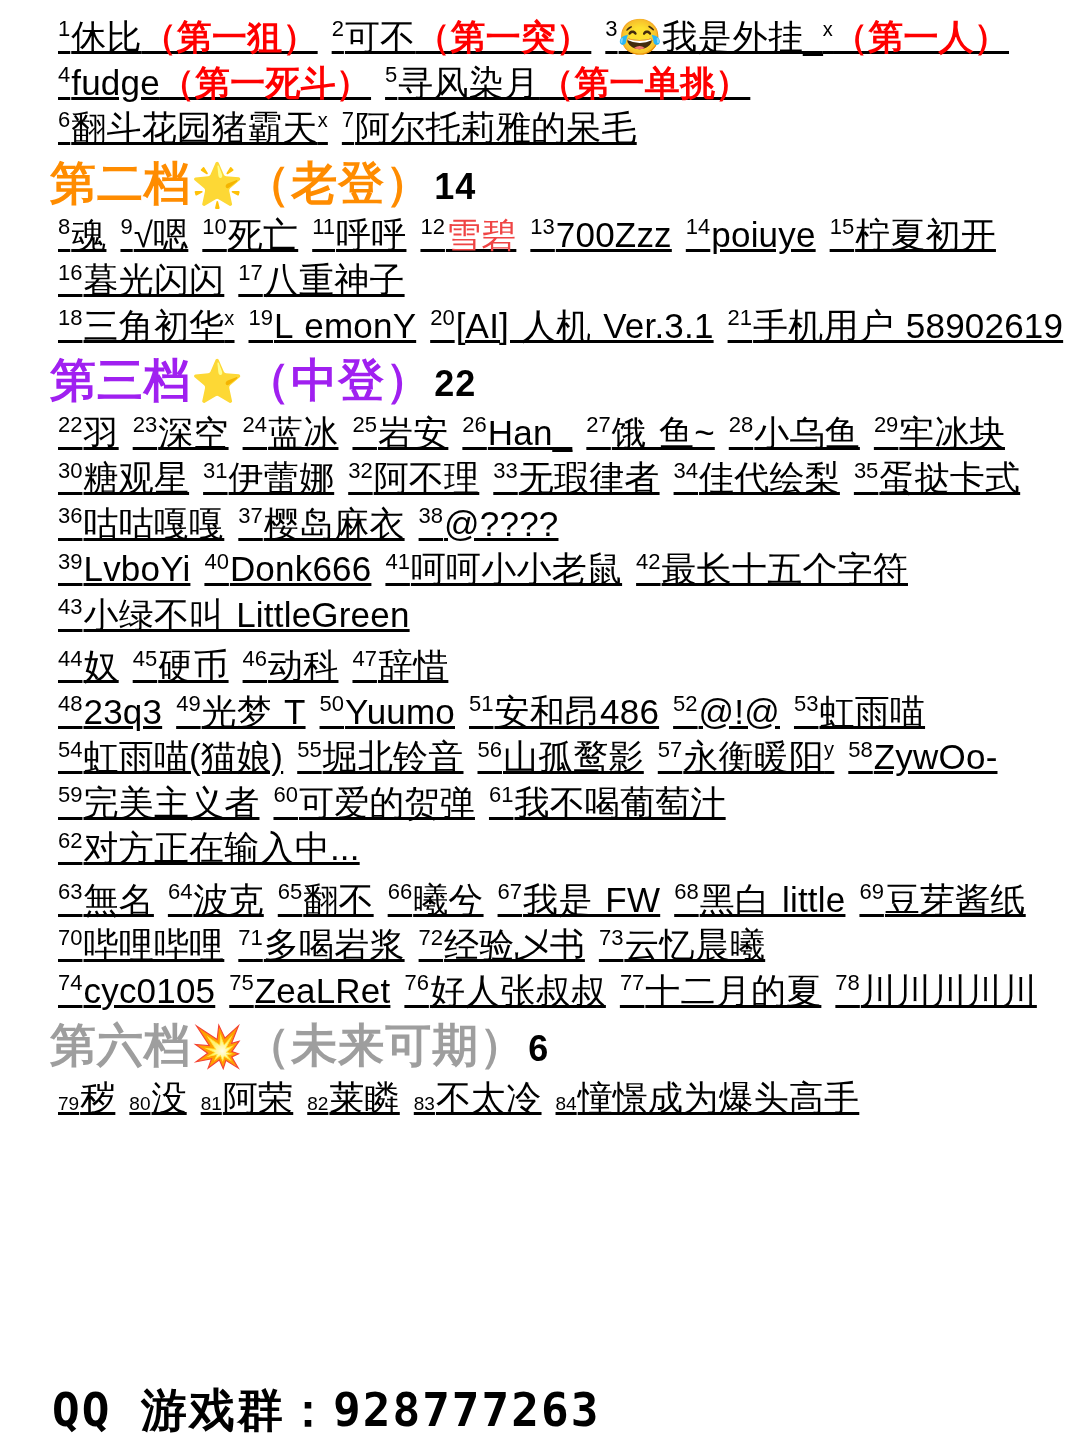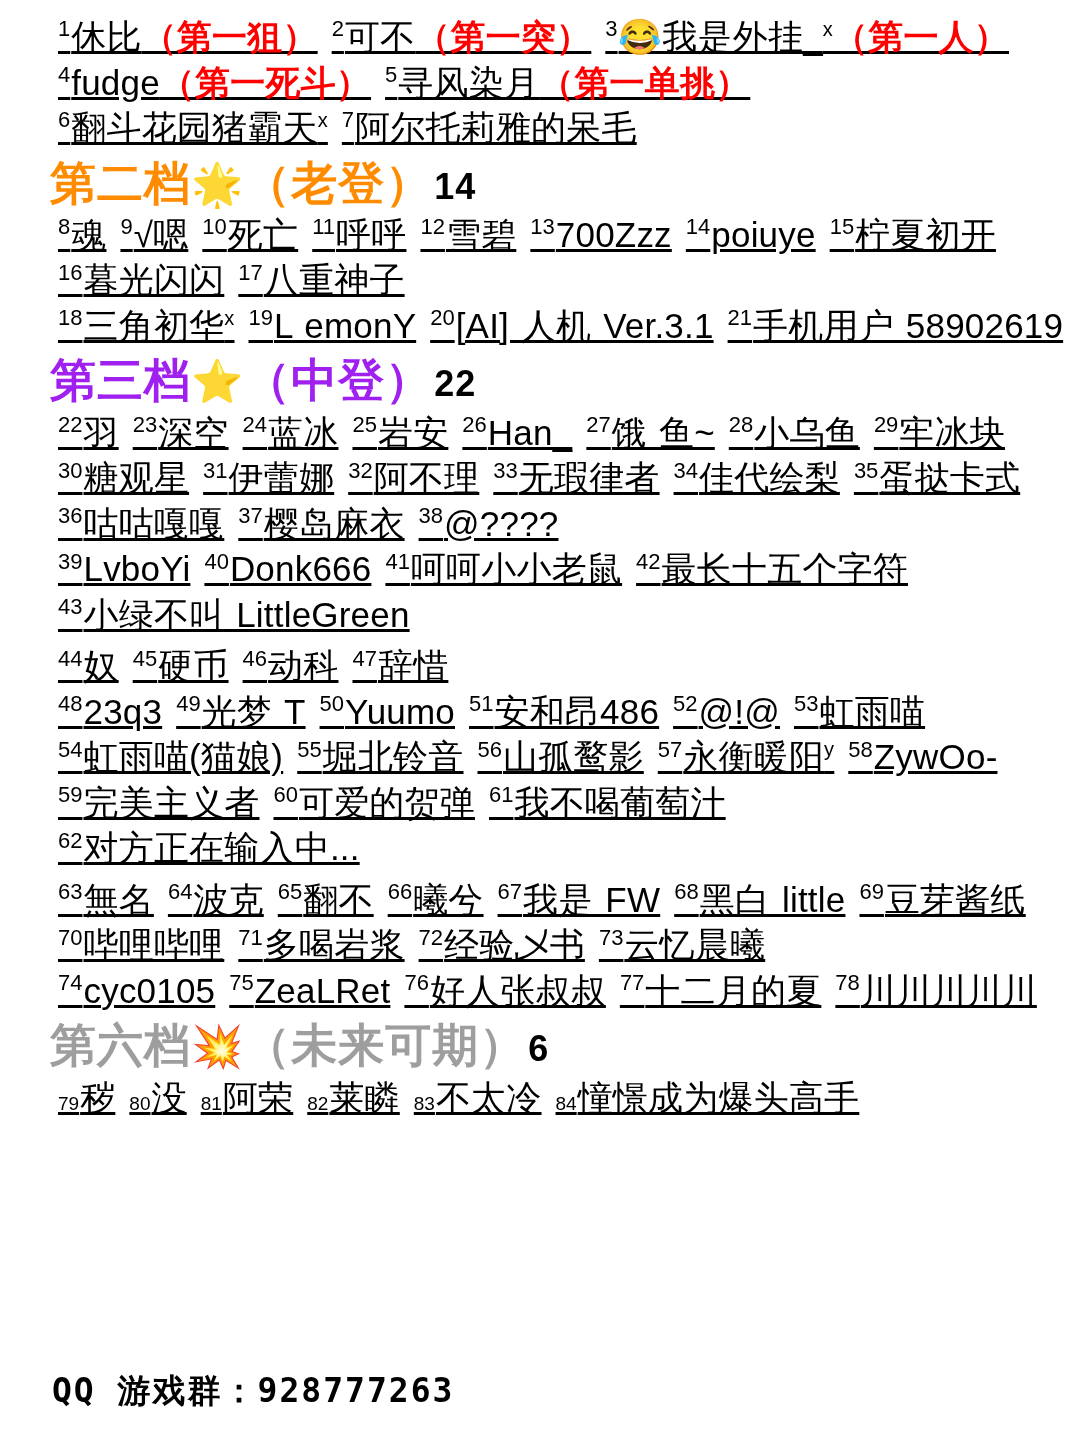--- a/index.html
+++ b/index.html
@@ -61,26 +61,26 @@
     margin-right: 14px;
     white-space: nowrap;
   }
   .members .sup {
     font-size: 20px;
     vertical-align: super;
   }
   .tag {
     font-weight: bold;
   }
-  .blue-name { color: #000000; }
+  .blue-name { color: #ef4444; }
   .footer {
     position: absolute;
     left: 52px;
-    bottom: 30px;
-    font-size: 33px;
+    bottom: 2px;
+    font-size: 46px;
     font-weight: bold;
     letter-spacing: 2px;
     font-family: "DejaVu Sans Mono", monospace;
   }
 </style>
 </head>
 <body>
 
 <div class="page">
   <div id="tiers">

